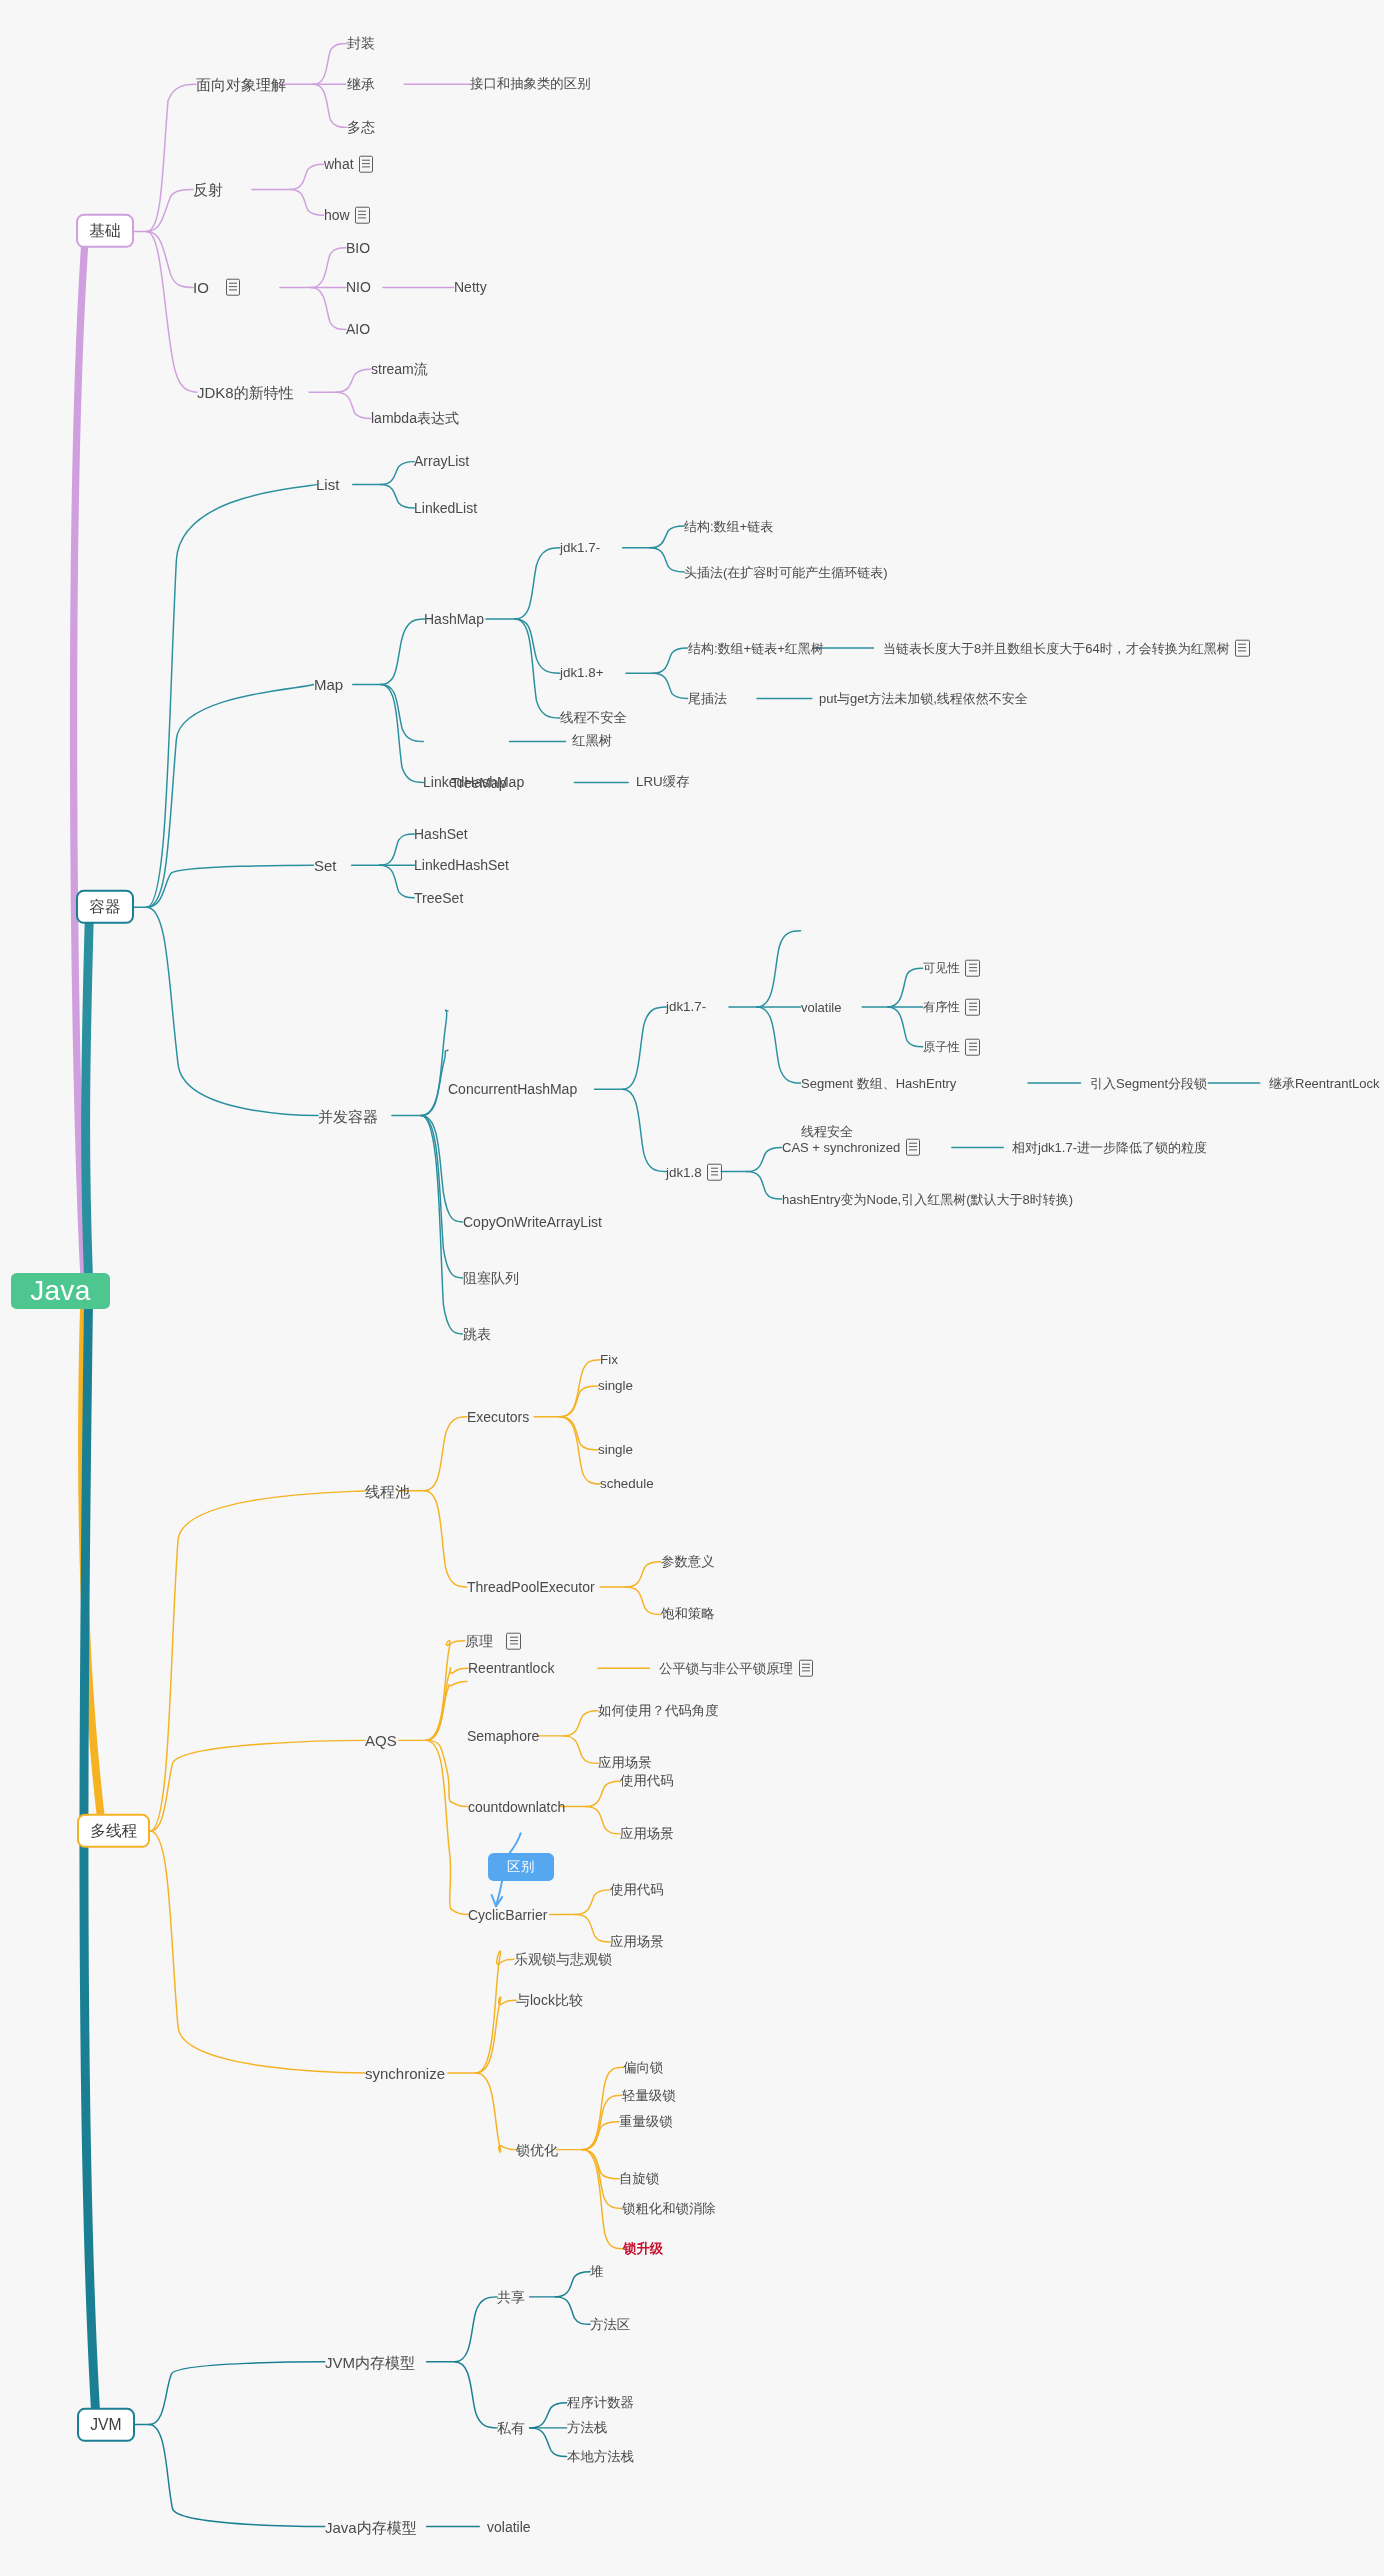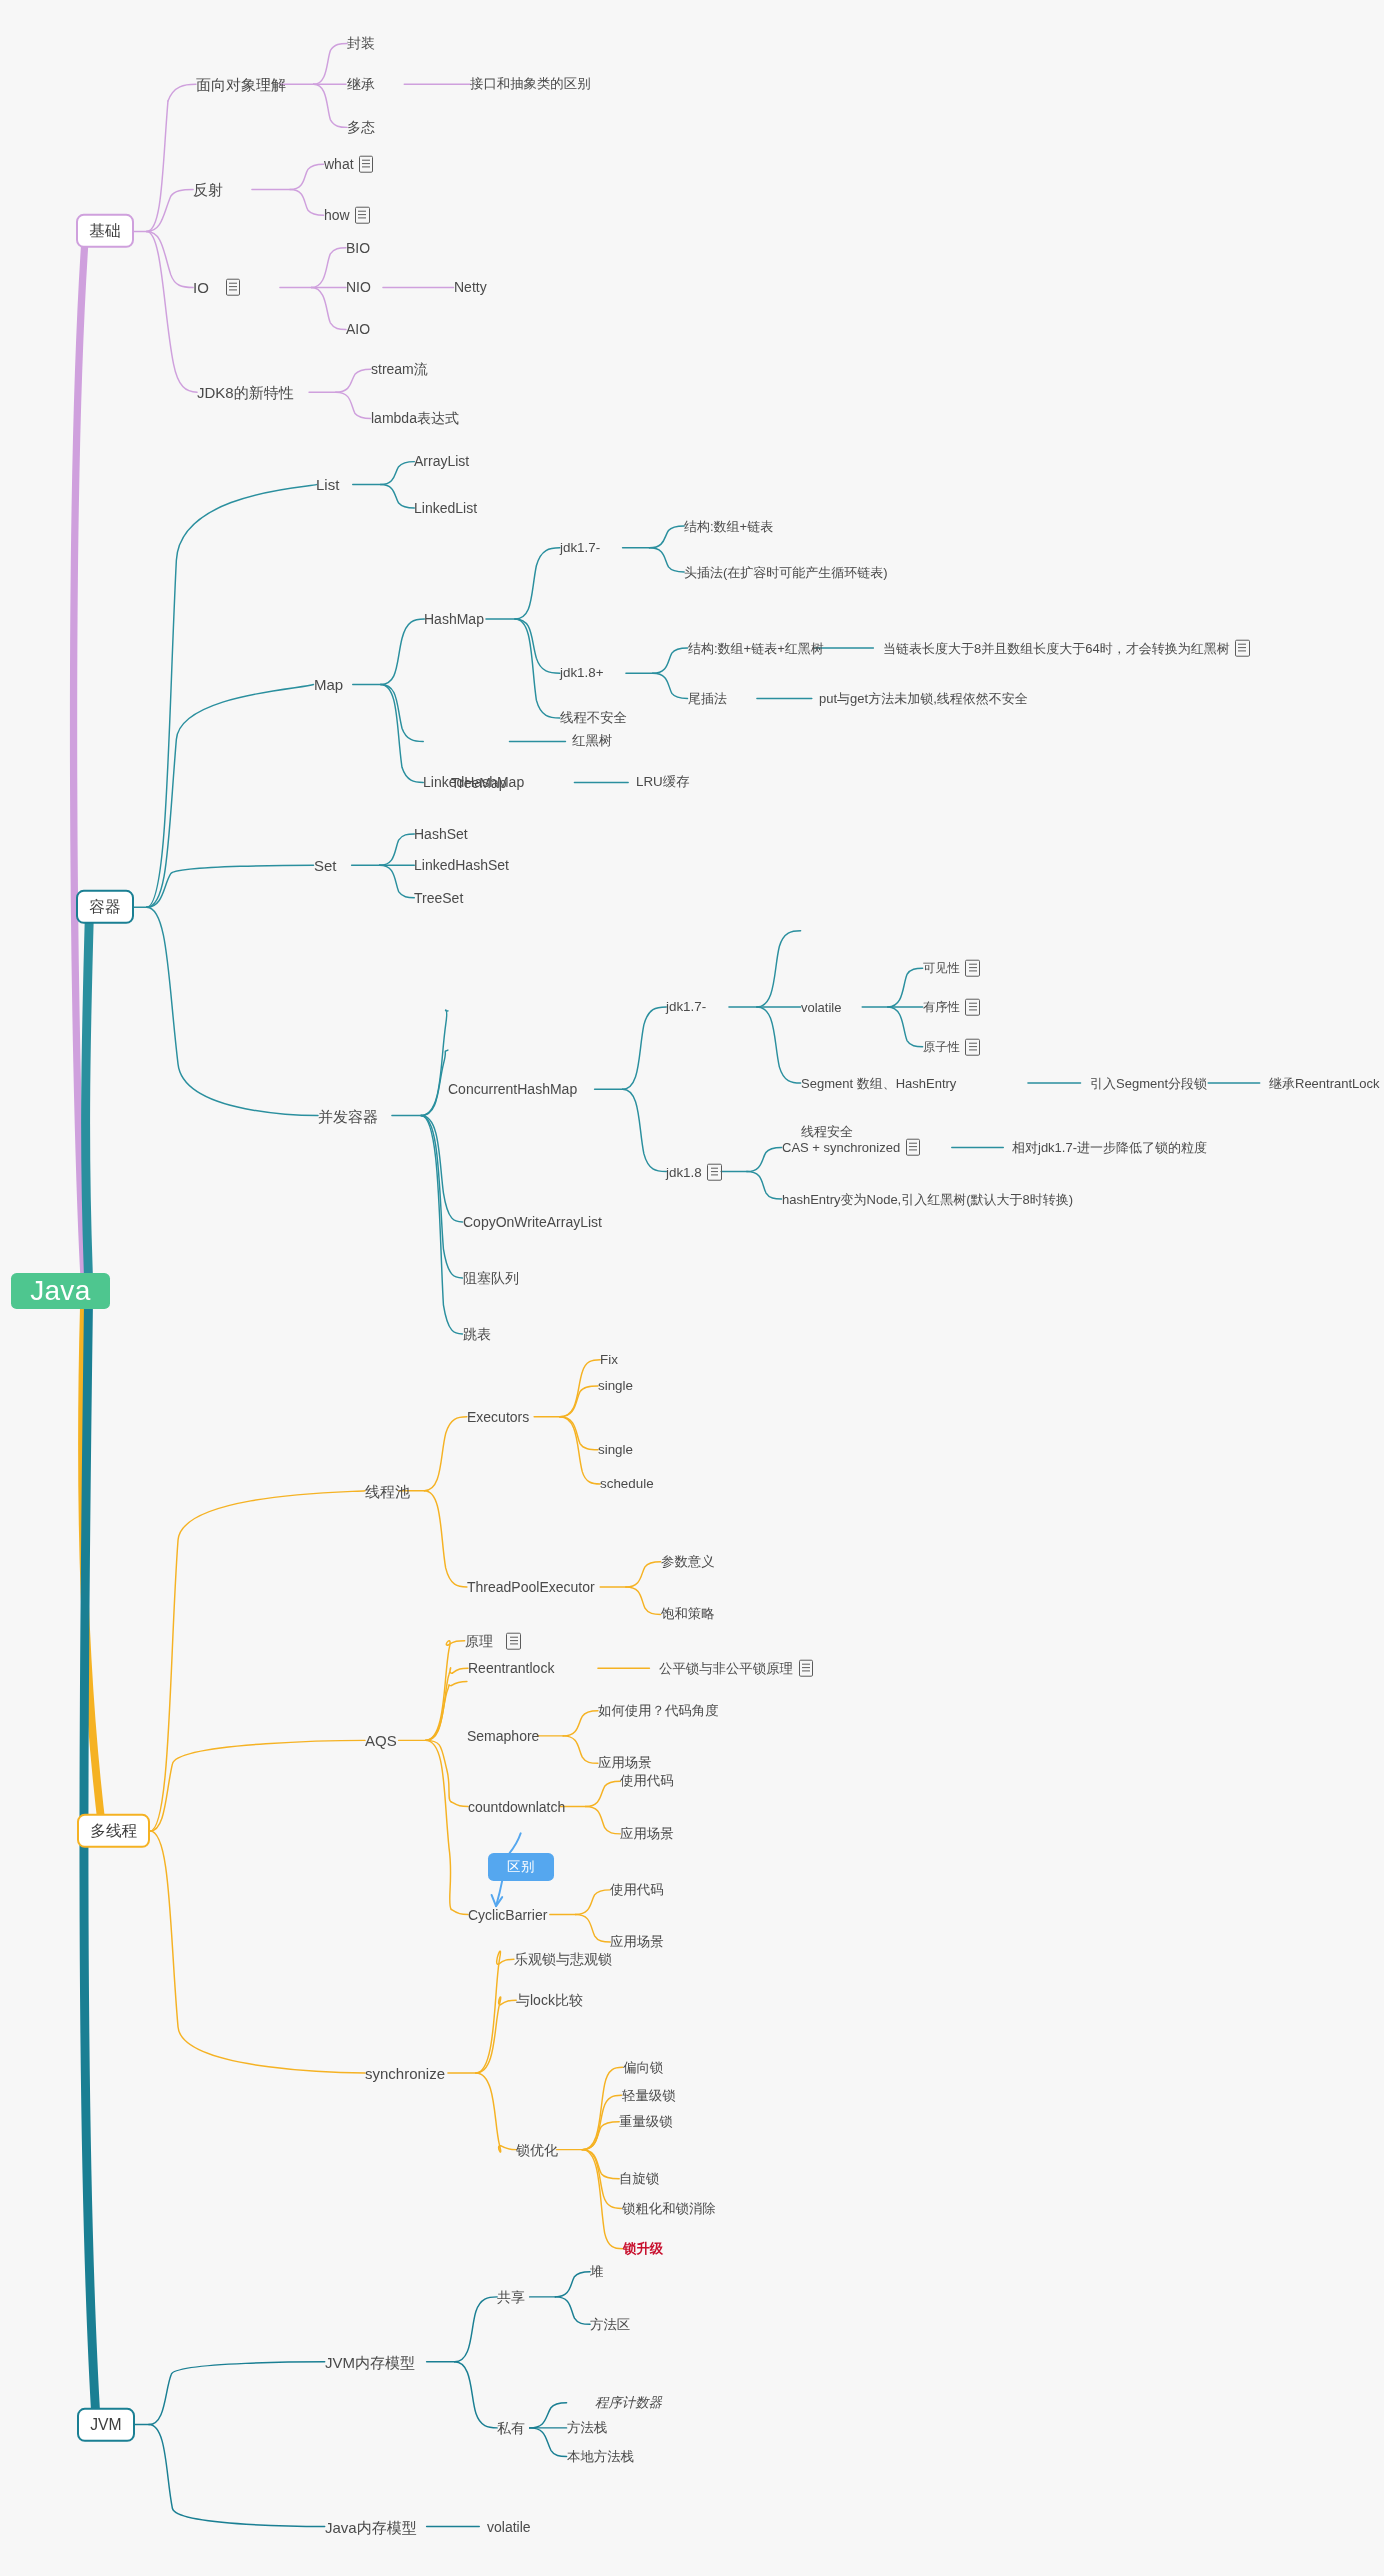--- a/index.html
+++ b/index.html
@@ -560,21 +560,21 @@
   </div>
   <div class="node l4" style="left:590px;top:2272px;">
     <span class="txt">堆</span>
   </div>
   <div class="node l4" style="left:590px;top:2325px;">
     <span class="txt">方法区</span>
   </div>
   <div class="node l3" style="left:497px;top:2428px;">
     <span class="txt">私有</span>
   </div>
-  <div class="node l4" style="left:595px;top:2403px;font-style:italic;">
+  <div class="node l4" style="left:567px;top:2403px;">
     <span class="txt">程序计数器</span>
   </div>
   <div class="node l4" style="left:567px;top:2428px;">
     <span class="txt">方法栈</span>
   </div>
   <div class="node l4" style="left:567px;top:2457px;">
     <span class="txt">本地方法栈</span>
   </div>
   <div class="node l2" style="left:325px;top:2527px;">
     <span class="txt">Java内存模型</span>

